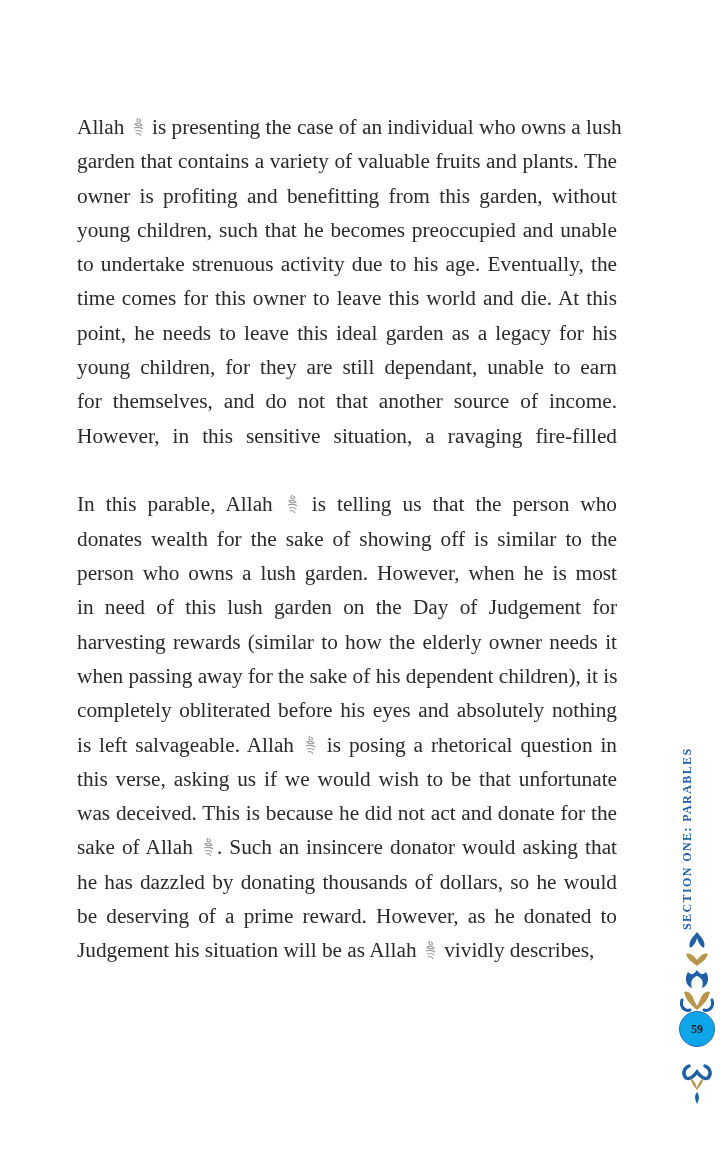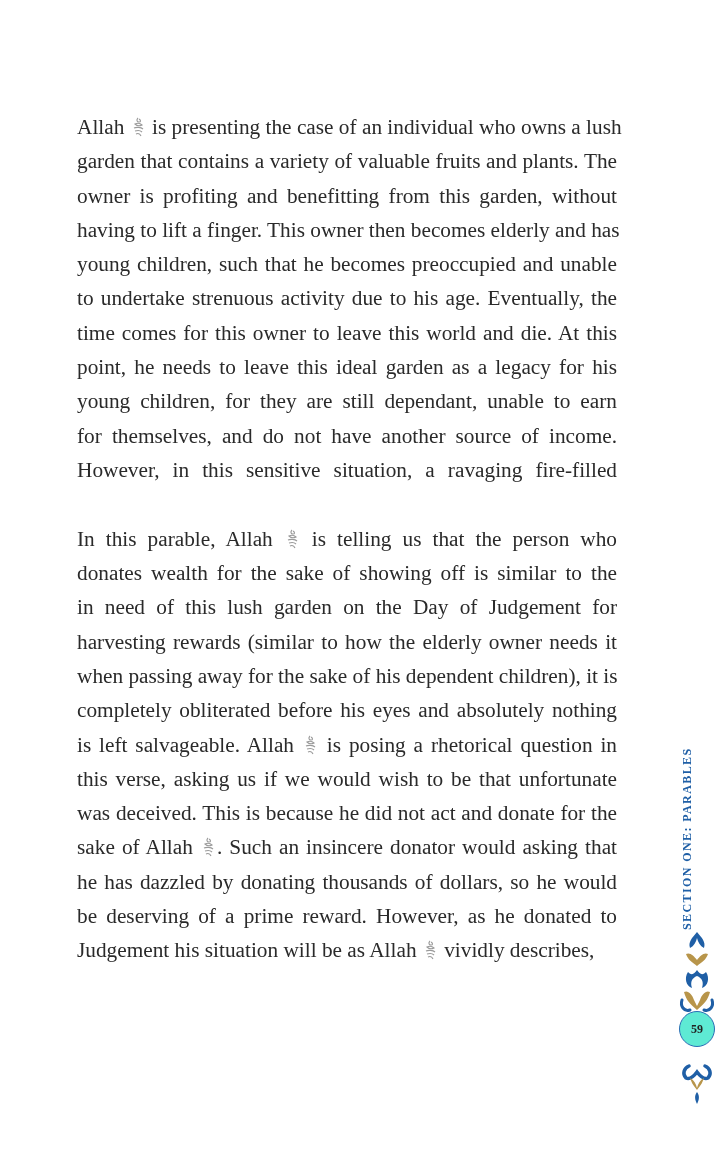--- a/index.html
+++ b/index.html
@@ -21,60 +21,60 @@
     .side-label {
       position: absolute; left: 680px; top: 902px;
       transform: rotate(-90deg); transform-origin: left top;
       font-family: "Liberation Serif", "DejaVu Serif", serif;
       font-weight: bold; font-size: 12px; letter-spacing: 1.4px; color: #1f5fa6;
       white-space: nowrap;
     }
     .ornament { position: absolute; left: 676px; top: 900px; width: 42px; height: 180px; }
     .page-number {
       position: absolute; left: 679px; top: 983px; width: 36px; height: 36px;
-      border: 1.5px solid #2a6db5; border-radius: 50%; background: #5eead4;
+      border: 1.5px solid #2a6db5; border-radius: 50%; background: #0ea5e9;
       box-sizing: border-box;
       font-family: "Liberation Serif", "DejaVu Serif", serif; font-weight: bold;
       font-size: 12px; color: #222; display: flex; align-items: center; justify-content: center;
     }
   </style>
 </head>
 <body>
 
 <div class="page">
   <div class="text-block" id="text-block">
       <div>
         <span class="line"><span>Allah</span> <span class="honorific"><svg viewBox="0 0 13 20">
               <g fill="none" stroke="#9a9a9a" stroke-width="1.1">
                 <path d="M6 1 C4 3 5 5 7 5 C9 5 9 3 7 2"></path>
                 <path d="M3 7 C5 6 8 6 10 8 C8 9 5 9 3 7Z"></path>
                 <path d="M2 11 C4 10 9 10 11 12 M3 14 C6 13 8 13 10 15 M4 17 C6 16 8 17 9 19"></path>
               </g>
             </svg></span> <span>is presenting the case of an individual who owns a lush</span></span>
         <span class="line"><span>garden that contains a variety of valuable fruits and plants. The</span></span>
         <span class="line"><span>owner is profiting and benefitting from this garden, without</span></span>
-        <span class="line"><span>having to lift a finger. This owner then becomes elderly and has</span></span>
         <span class="line"><span>young children, such that he becomes preoccupied and unable</span></span>
         <span class="line"><span>to undertake strenuous activity due to his age. Eventually, the</span></span>
         <span class="line"><span>time comes for this owner to leave this world and die. At this</span></span>
         <span class="line"><span>point, he needs to leave this ideal garden as a legacy for his</span></span>
         <span class="line"><span>young children, for they are still dependant, unable to earn</span></span>
-        <span class="line"><span>for themselves, and do not have another source of income.</span></span>
+        <span class="line"><span>for themselves, and do not that another source of income.</span></span>
         <span class="line"><span>However, in this sensitive situation, a ravaging fire-filled</span></span>
       </div>
       <div class="para-gap"></div>
       <div>
         <span class="line"><span>In this parable, Allah</span> <span class="honorific"><svg viewBox="0 0 13 20">
               <g fill="none" stroke="#9a9a9a" stroke-width="1.1">
                 <path d="M6 1 C4 3 5 5 7 5 C9 5 9 3 7 2"></path>
                 <path d="M3 7 C5 6 8 6 10 8 C8 9 5 9 3 7Z"></path>
                 <path d="M2 11 C4 10 9 10 11 12 M3 14 C6 13 8 13 10 15 M4 17 C6 16 8 17 9 19"></path>
               </g>
             </svg></span> <span>is telling us that the person who</span></span>
         <span class="line"><span>donates wealth for the sake of showing off is similar to the</span></span>
+        <span class="line"><span>person who owns a lush garden. However, when he is most</span></span>
         <span class="line"><span>in need of this lush garden on the Day of Judgement for</span></span>
         <span class="line"><span>harvesting rewards (similar to how the elderly owner needs it</span></span>
         <span class="line"><span>when passing away for the sake of his dependent children), it is</span></span>
         <span class="line"><span>completely obliterated before his eyes and absolutely nothing</span></span>
         <span class="line"><span>is left salvageable. Allah</span> <span class="honorific"><svg viewBox="0 0 13 20">
               <g fill="none" stroke="#9a9a9a" stroke-width="1.1">
                 <path d="M6 1 C4 3 5 5 7 5 C9 5 9 3 7 2"></path>
                 <path d="M3 7 C5 6 8 6 10 8 C8 9 5 9 3 7Z"></path>
                 <path d="M2 11 C4 10 9 10 11 12 M3 14 C6 13 8 13 10 15 M4 17 C6 16 8 17 9 19"></path>
               </g>

